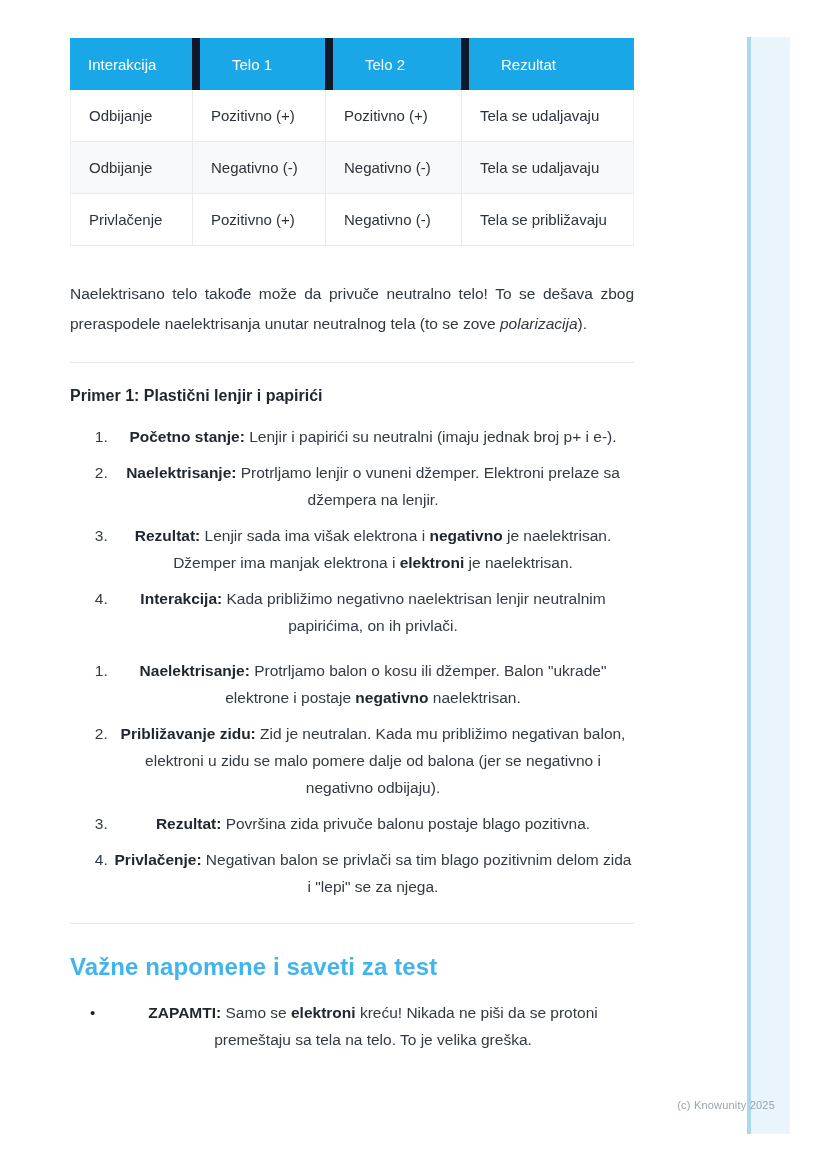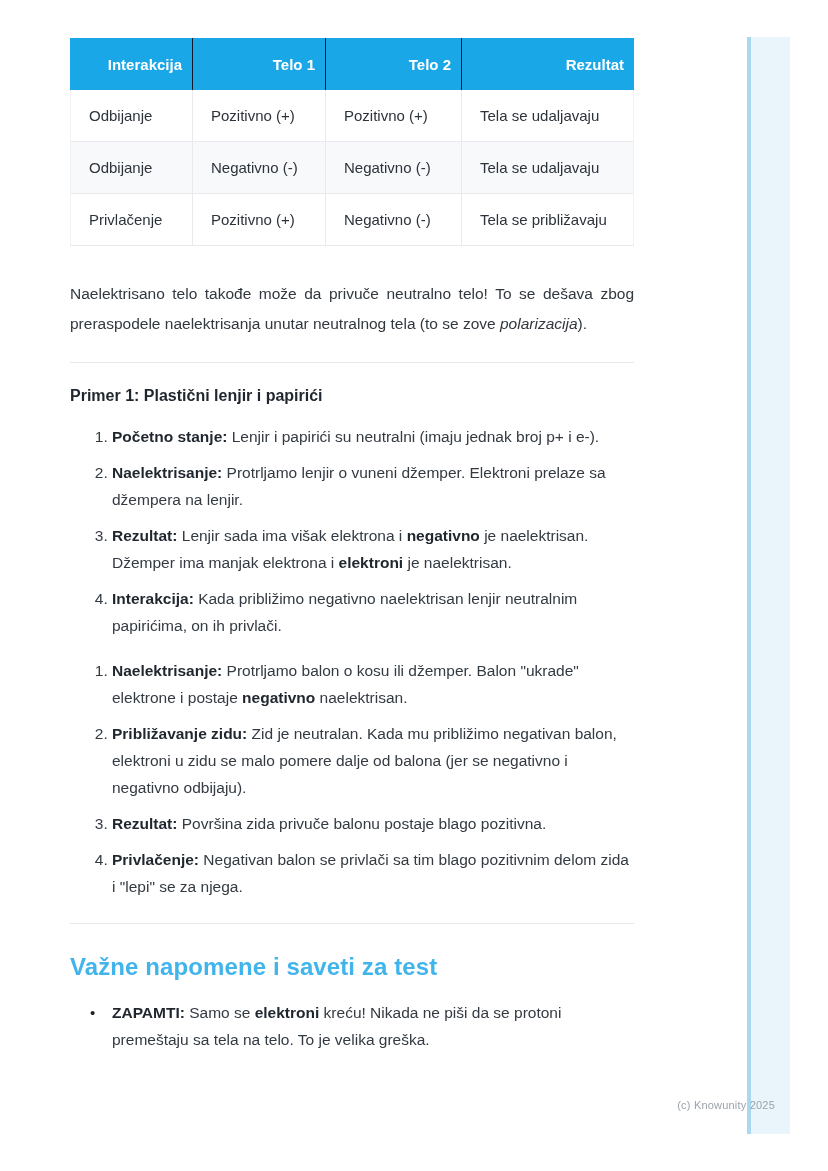--- a/index.html
+++ b/index.html
@@ -35,24 +35,24 @@
   
   table.interaction{
     width:100%;border-collapse:separate;border-spacing:0;
     font-size:15px;table-layout:fixed;
   }
   table.interaction th:nth-child(1),table.interaction td:nth-child(1){width:122px;}
   table.interaction th:nth-child(2),table.interaction td:nth-child(2){width:133px;}
   table.interaction th:nth-child(3),table.interaction td:nth-child(3){width:136px;}
   table.interaction th:nth-child(4),table.interaction td:nth-child(4){width:173px;}
   table.interaction th{
-    background:var(--table-header-bg);color:#ffffff;font-weight:bold;
-    text-align:right;padding:10px 10px 10px 18px;height:52px;
+    background:var(--table-header-bg);color:#ffffff;font-weight:normal;
+    text-align:left;padding:10px 10px 10px 18px;height:52px;
   }
-  table.interaction th + th{border-left:1px solid #0f172a;padding-left:32px;}
+  table.interaction th + th{border-left:8px solid #0f172a;padding-left:32px;}
   table.interaction td{
     padding:17px 10px 17px 18px;height:49px;color:#2c333b;
     border-bottom:1px solid var(--border-gray);
     background:#ffffff;
   }
   table.interaction td + td{border-left:1px solid var(--border-gray);}
   table.interaction td:first-child{border-left:1px solid #f0f2f4;}
   table.interaction td:last-child{border-right:1px solid #f0f2f4;}
   table.interaction tbody tr:nth-child(2) td{background:#f8f9fb;}
   
@@ -63,21 +63,21 @@
   .divider{border:none;border-top:1px solid #e7e9ec;margin:23px 0 0 0;}
   h2.section-heading{
     color:var(--heading-blue);font-size:24px;font-weight:bold;
     margin:29px 0 0 0;letter-spacing:.1px;
   }
   h3.sub-heading{
     color:var(--bold-text);font-size:16px;font-weight:bold;margin:24px 0 0 0;
   }
   ol.steps, ul.notes{
     margin:18px 0 6px 0;padding:0 0 0 42px;
-    font-size:15.5px;line-height:27px;color:var(--body-text);
+    font-size:15.5px;line-height:27px;color:var(--body-text);text-align:center;
   }
   ol.steps li{margin:0 0 9px 0;padding:0;}
   ul.notes{list-style:none;}
   ul.notes li{position:relative;margin:0 0 9px 0;}
   ul.notes li::before{
     content:"\2022";position:absolute;left:-22px;top:0;
     color:#222;font-size:15px;
   }
   strong{color:var(--bold-text);font-weight:bold;}
   em{}

